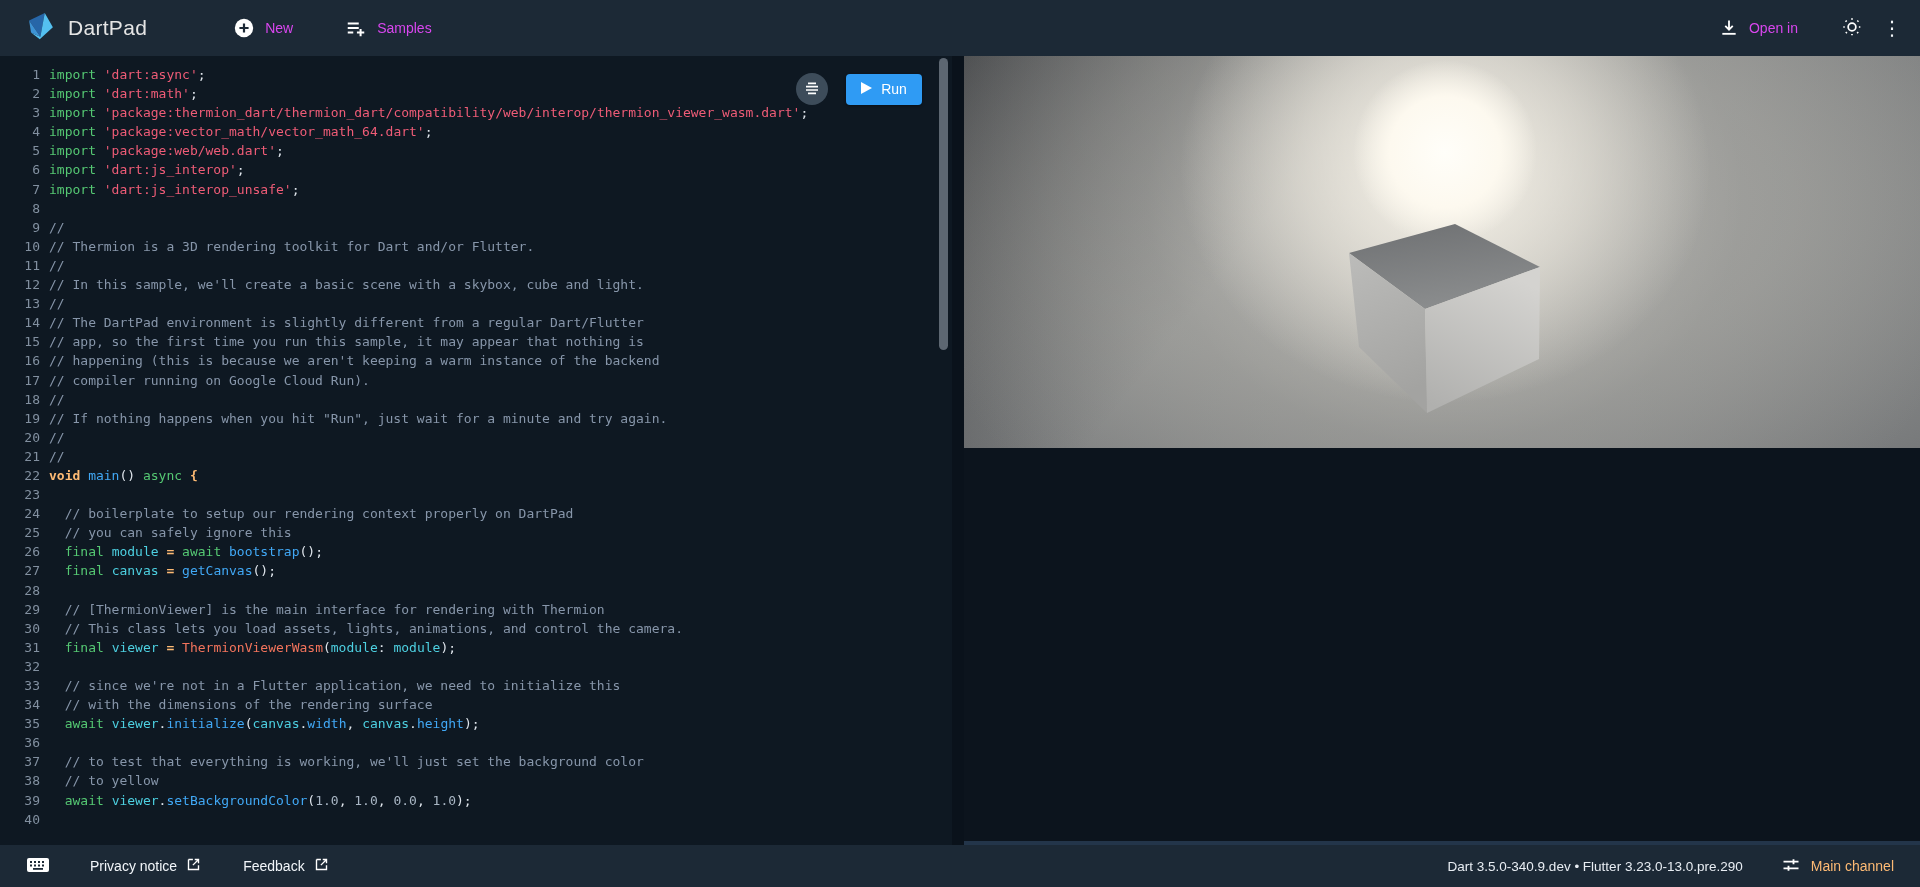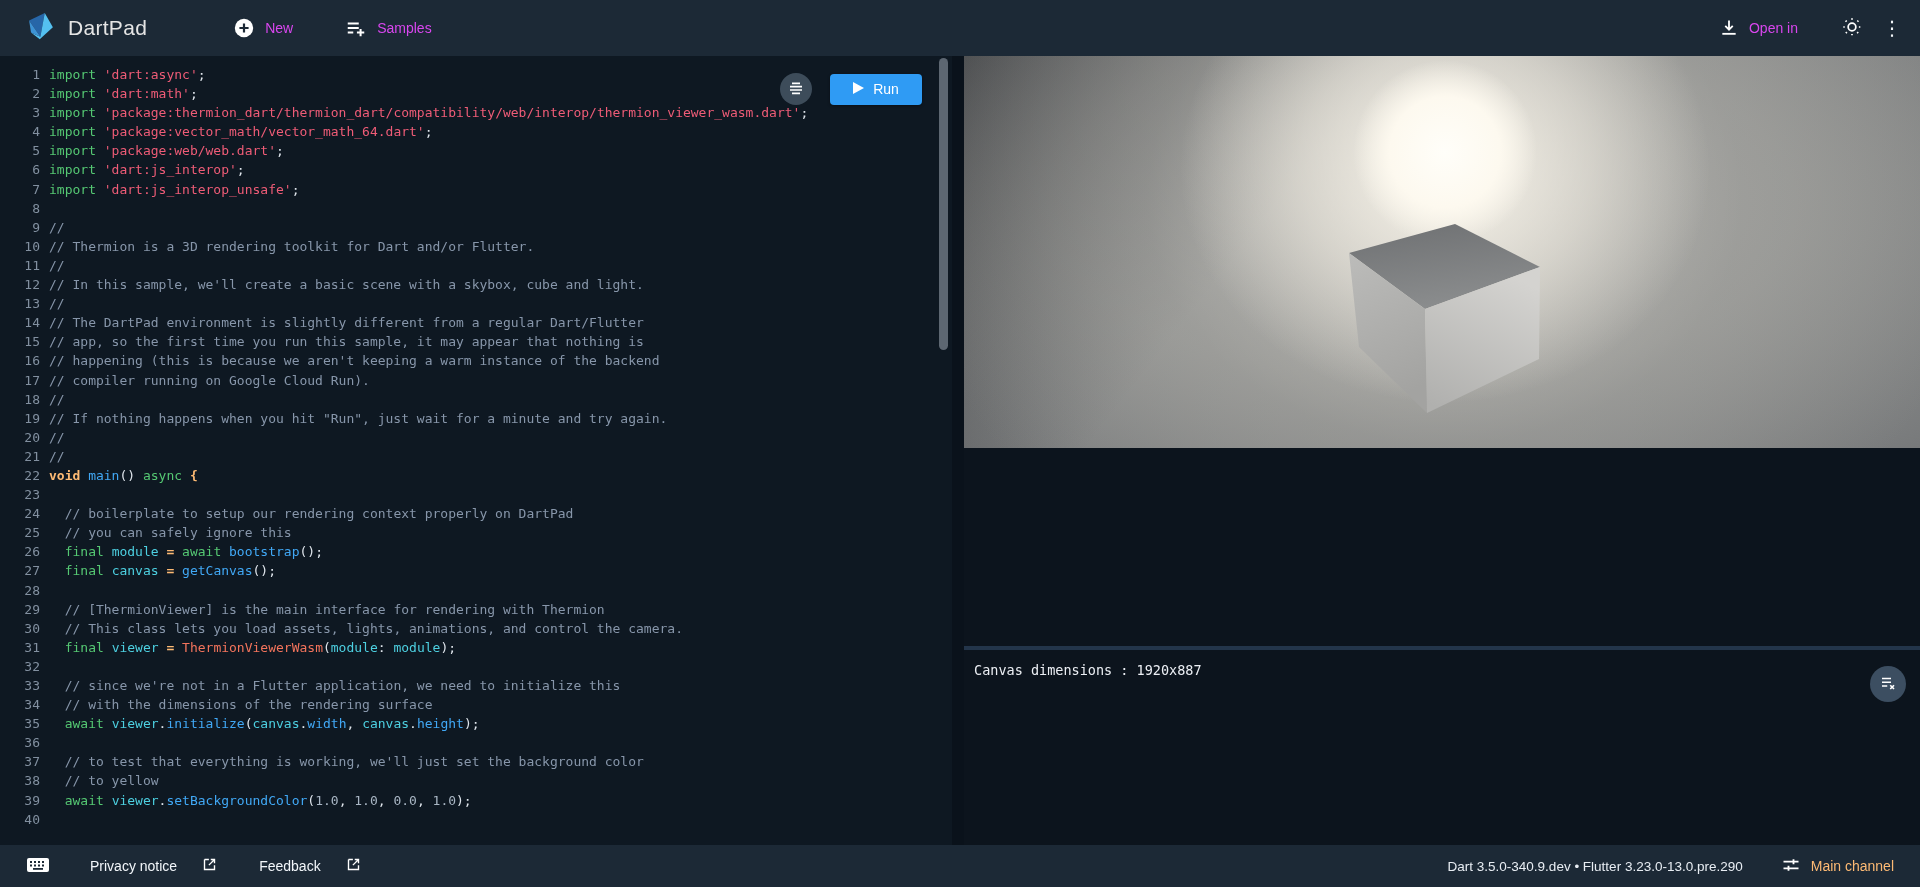--- a/index.html
+++ b/index.html
@@ -42,21 +42,21 @@
   .tk-num { color:#a9b6c4; }
   .tk-pl  { color:#dfe5ec; }
   .tk-plb { color:#fdba74; font-weight:bold; }
 
   .editor-scrollbar { position:absolute; top:2px; right:4px; width:9px; height:292px;
                       background:#5d6772; border-radius:5px; }
 
   .editor-actions { position:absolute; top:17px; right:30px; display:flex; align-items:center; gap:18px; }
   .format-btn { width:32px; height:32px; border-radius:50%; background:#3d4c5a; border:none; cursor:pointer;
                 display:flex; align-items:center; justify-content:center; }
-  .run-btn { width:92px; height:31px; border:none; border-radius:4px; background:#2f9bf4; color:#fff;
+  .run-btn { width:76px; height:31px; border:none; border-radius:4px; background:#2f9bf4; color:#fff;
              font-size:14px; font-weight:500; display:flex; align-items:center; justify-content:center;
              gap:9px; cursor:pointer; box-shadow:0 1px 3px rgba(0,0,0,.4); }
 
   
   .viewer-canvas { height:392px; position:relative; cursor:grab;
     background:
       radial-gradient(circle 92px at 481px 96px, #fffef9 0%, #fdf9ef 60%, rgba(253,249,239,0) 100%),
       radial-gradient(ellipse 265px 235px at 481px 112px, rgba(252,248,238,0.92) 0%, rgba(240,236,226,0.55) 55%, rgba(200,198,192,0) 100%),
       radial-gradient(ellipse 540px 450px at 480px 140px, rgba(212,209,201,0.72) 0%, rgba(172,171,166,0.35) 55%, rgba(122,122,120,0) 100%),
       linear-gradient(128deg, rgba(28,30,34,0.55) 0%, rgba(28,30,34,0) 34%),
@@ -67,21 +67,21 @@
   .void-area { flex:1; background:#0c141d; }
   .console-divider { height:4px; background:#23354a; }
   .console { height:195px; background:#0c141d; position:relative;
              font-family:"DejaVu Sans Mono","Liberation Mono",monospace; font-size:13.5px; color:#eceff4; }
   .console-text { padding:12px 0 0 10px; white-space:pre; }
   .clear-console-btn { position:absolute; top:16px; right:14px; width:36px; height:36px; border-radius:50%;
                        background:#3c4e61; border:none; cursor:pointer; display:flex; align-items:center; justify-content:center; }
 
   
   .footer { height:42px; background:#1c2936; display:flex; align-items:center; color:#eef2f6; font-size:14px; }
-  .foot-link { display:flex; align-items:center; gap:25px; font-weight:500; color:#f2f6fa; cursor:pointer;
+  .foot-link { display:flex; align-items:center; gap:9px; font-weight:500; color:#f2f6fa; cursor:pointer;
                background:none; border:none; font-size:14px; }
   .kb-icon-wrap { margin-left:26px; display:flex; }
   .privacy { margin-left:40px; }
   .feedback { margin-left:42px; }
   .version-text { color:#e8edf3; font-size:13.5px; }
   .channel-btn { display:flex; align-items:center; gap:10px; margin-left:38px; margin-right:26px;
                  color:#fdba74; font-weight:500; background:none; border:none; font-size:14px; cursor:pointer; }
 </style>
 </head>
 <body>
@@ -188,31 +188,20 @@
         </defs>
         <polygon points="491,168 576,211 461,253 385,197" fill="url(#gTop)"></polygon>
         <polygon points="385,197 461,253 463,357 395,291" fill="url(#gLeft)"></polygon>
         <polygon points="461,253 576,211 575,303 463,357" fill="url(#gRight)"></polygon>
       </svg>
     </div>
 
     <div class="void-area"></div>
     <div class="console-divider"></div>
 
-    <div class="console">
-      <div class="console-text">Canvas dimensions : 1920x887</div>
-      <button class="clear-console-btn">
-        <span>
-          <svg width="18" height="18" viewBox="0 0 24 24" fill="none" stroke="#ffffff" stroke-width="2.2">
-            <path d="M4 6h12M4 11h12M4 16h7"></path>
-            <path d="M15 15l5 5M20 15l-5 5"></path>
-          </svg>
-        </span>
-      </button>
-    </div>
   </div>
 </div>
 
 <div class="footer">
   <span class="kb-icon-wrap">
     <span>
       <svg width="24" height="20" viewBox="0 0 24 20">
         <rect x="1" y="3" width="22" height="14" rx="2" fill="#ffffff"></rect>
         <g fill="#1c2936">
           <rect x="4" y="6" width="2" height="2"></rect>

